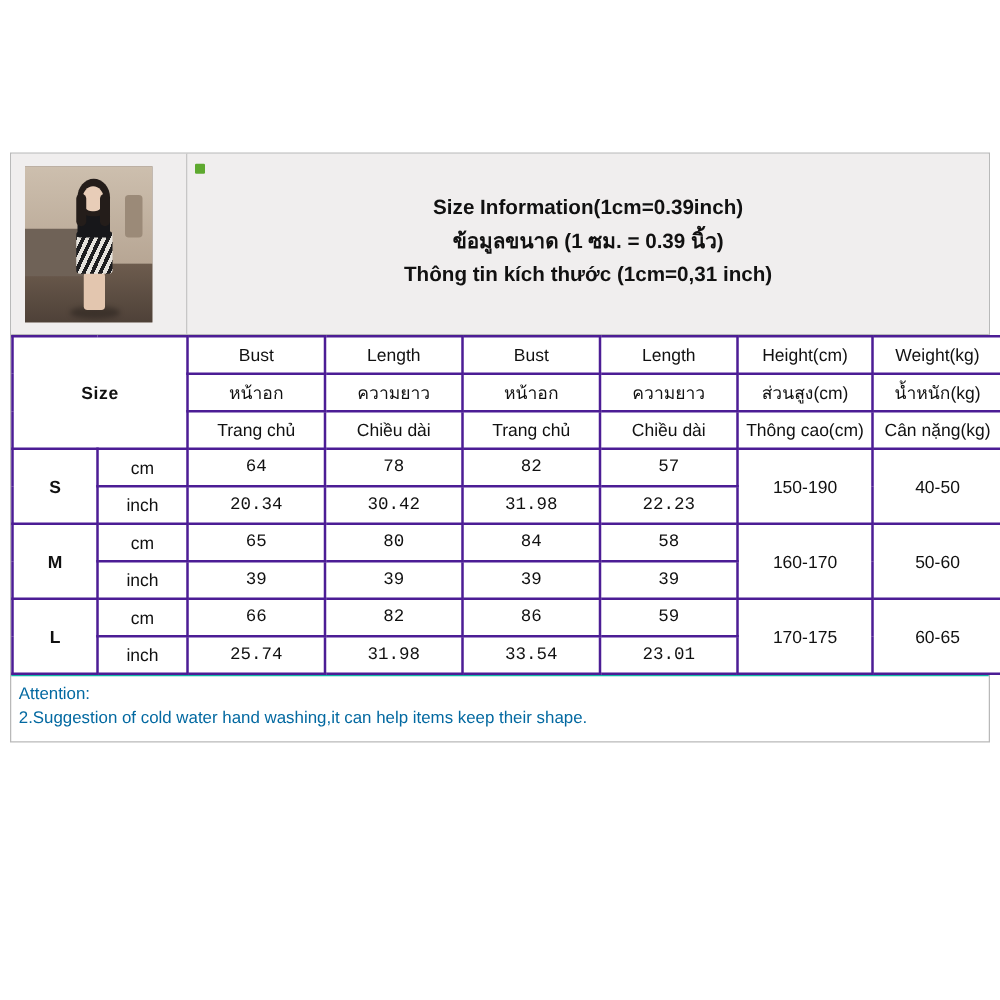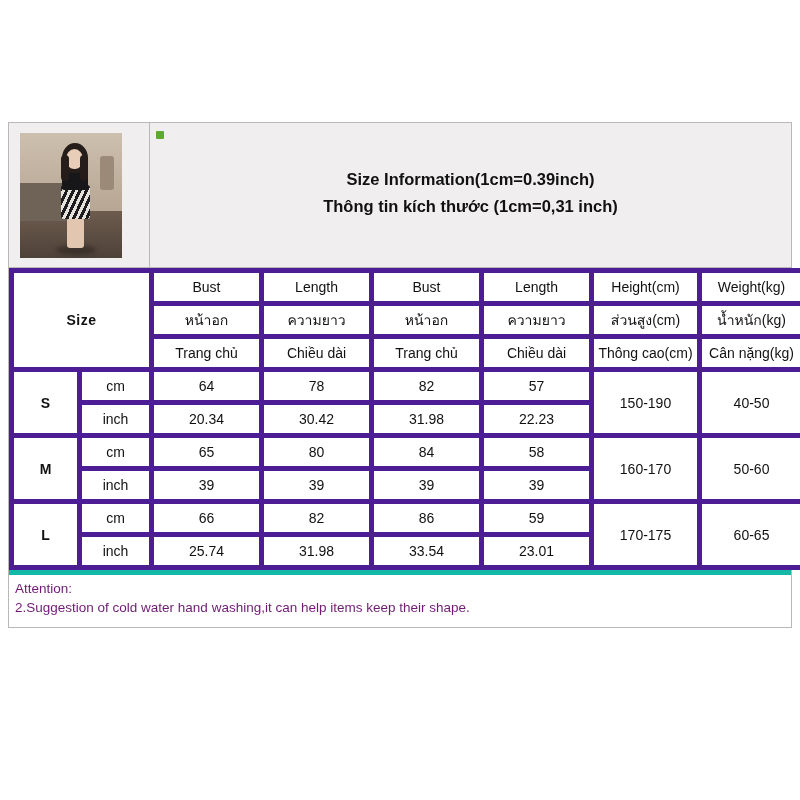--- a/index.html
+++ b/index.html
@@ -126,21 +126,21 @@
     background: #5ea92f;
     border-radius: 1px;
   }
   
   table.sz {
     width: 100%;
     border-collapse: collapse;
     table-layout: fixed;
   }
   table.sz td {
-    border: 5px solid #4c1d95;
+    border: 2px solid #4c1d95;
     text-align: center;
     vertical-align: middle;
     font-size: 14px;
     color: #111;
     height: 26px;
     padding: 1px 2px;
     background: #fff;
   }
   td.hd {
     background: #f0eeee;
@@ -157,38 +157,39 @@
     font-weight: bold;
     font-size: 15px;
   }
   td.unit {
     background: #f0eeee;
     font-weight: normal;
     font-size: 13.5px;
   }
   td.num {
     font-size: 15px;
+    font-family: Liberation Mono, monospace;
   }
   td.hw {
     font-size: 14px;
   }
   
   col.c-size { width: 68px; }
   col.c-unit { width: 72px; }
   col.c-m    { width: 110px; }
   col.c-hgt  { width: 108px; }
   col.c-wgt  { width: 104px; }
 
   
   .attention {
-    border-top: 5px solid #14b8a6;
+    border-top: 1px solid #14b8a6;
     padding: 4px 6px 10px 6px;
     font-size: 13.5px;
     line-height: 19px;
-    color: #701a75;
+    color: #0369a1;
   }
   .attention p { margin: 0; }
 </style>
 </head>
 <body>
 
 <div class="sheet">
 
   <div class="top">
     <div class="photo-cell">
@@ -203,20 +204,21 @@
         <div class="ph-top"></div>
         <div class="ph-hair"></div>
         <div class="ph-head"></div>
         <div class="ph-hair2"></div>
         <div class="ph-hair3"></div>
       </div>
     </div>
     <div class="title-cell">
       <div class="green-dot"></div>
       <div class="ln">Size Information(1cm=0.39inch)</div>
+      <div class="ln">ข้อมูลขนาด (1 ซม. = 0.39 นิ้ว)</div>
       <div class="ln">Thông tin kích thước (1cm=0,31 inch)</div>
     </div>
   </div>
 
   <table class="sz">
     <colgroup>
       <col class="c-size">
         <col class="c-unit">
       <col class="c-m">
         <col class="c-m">

